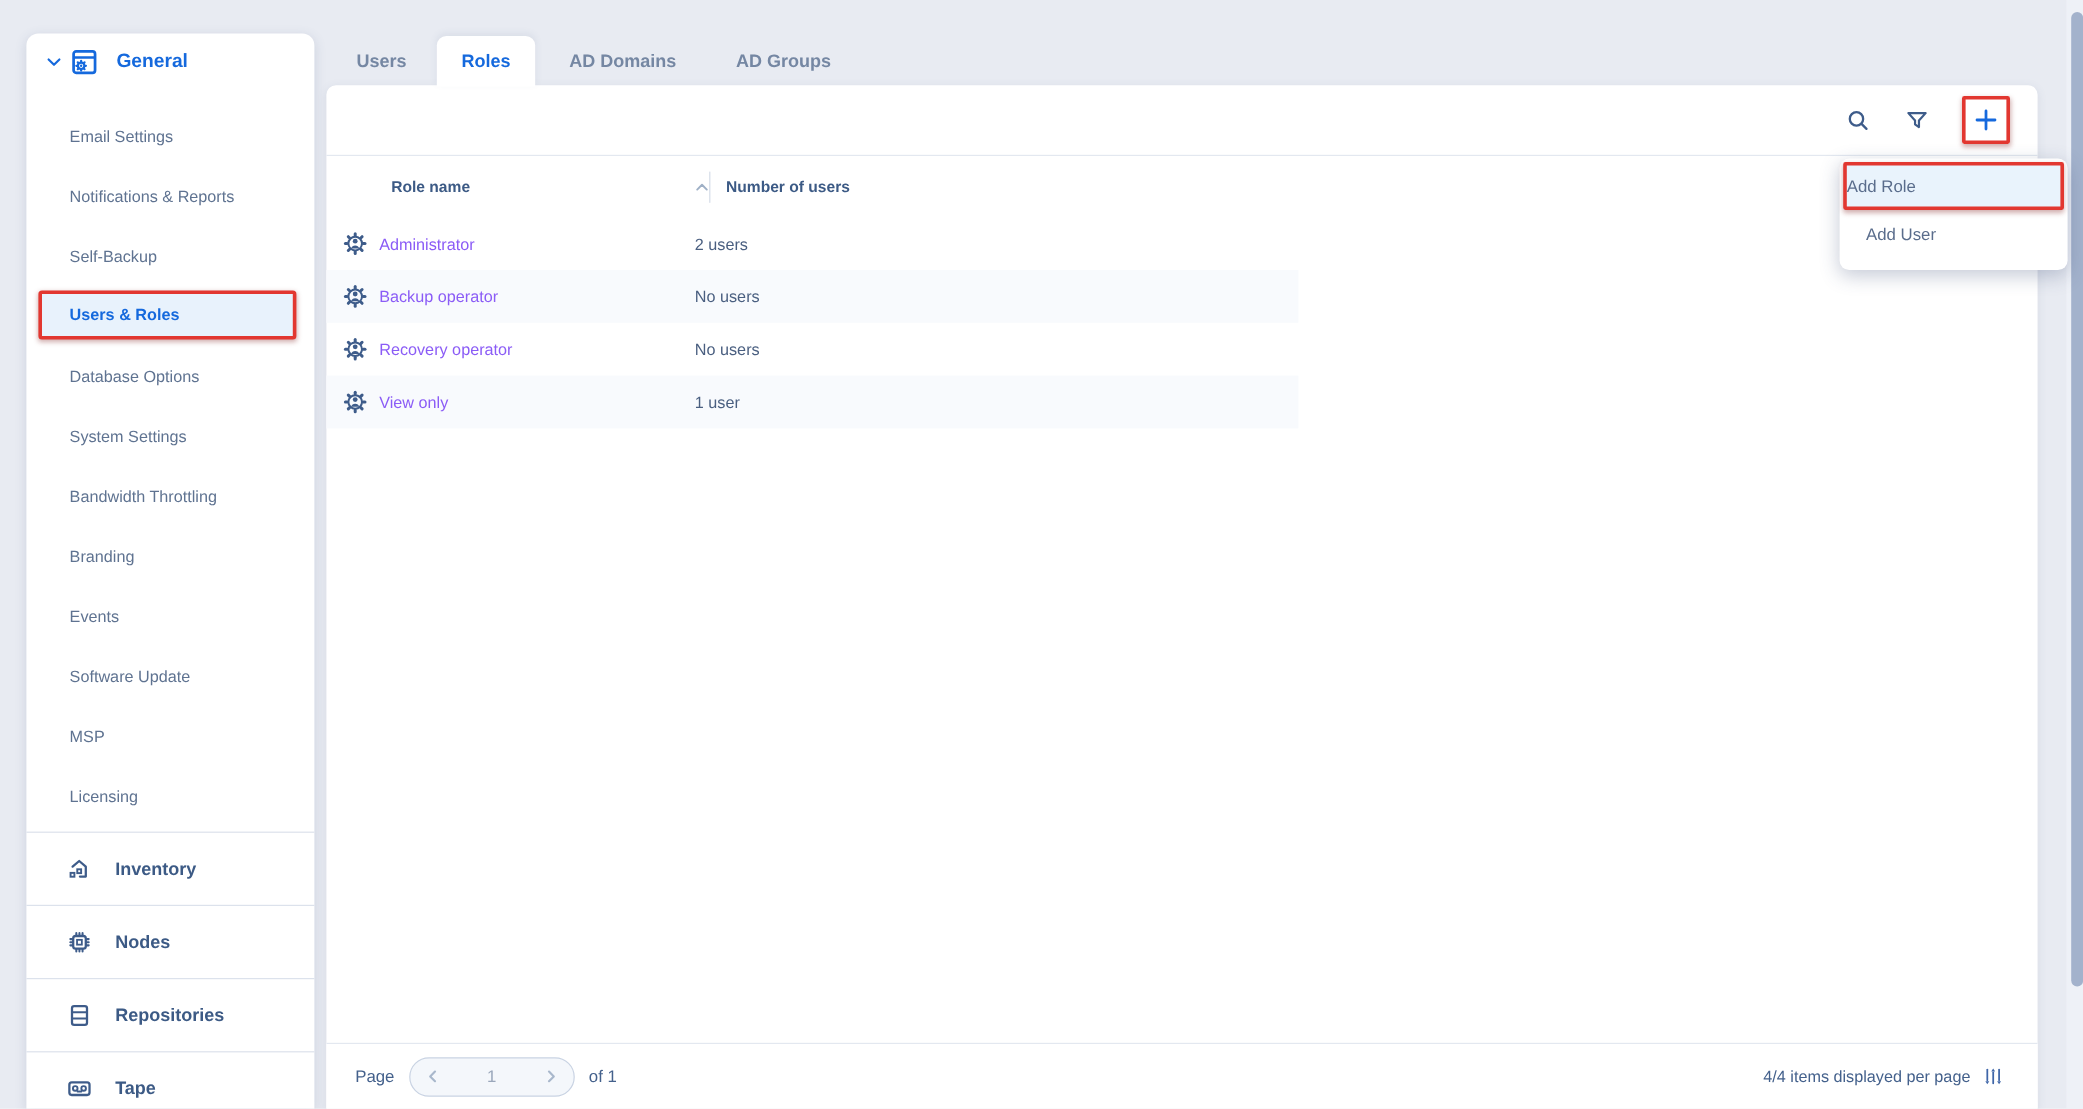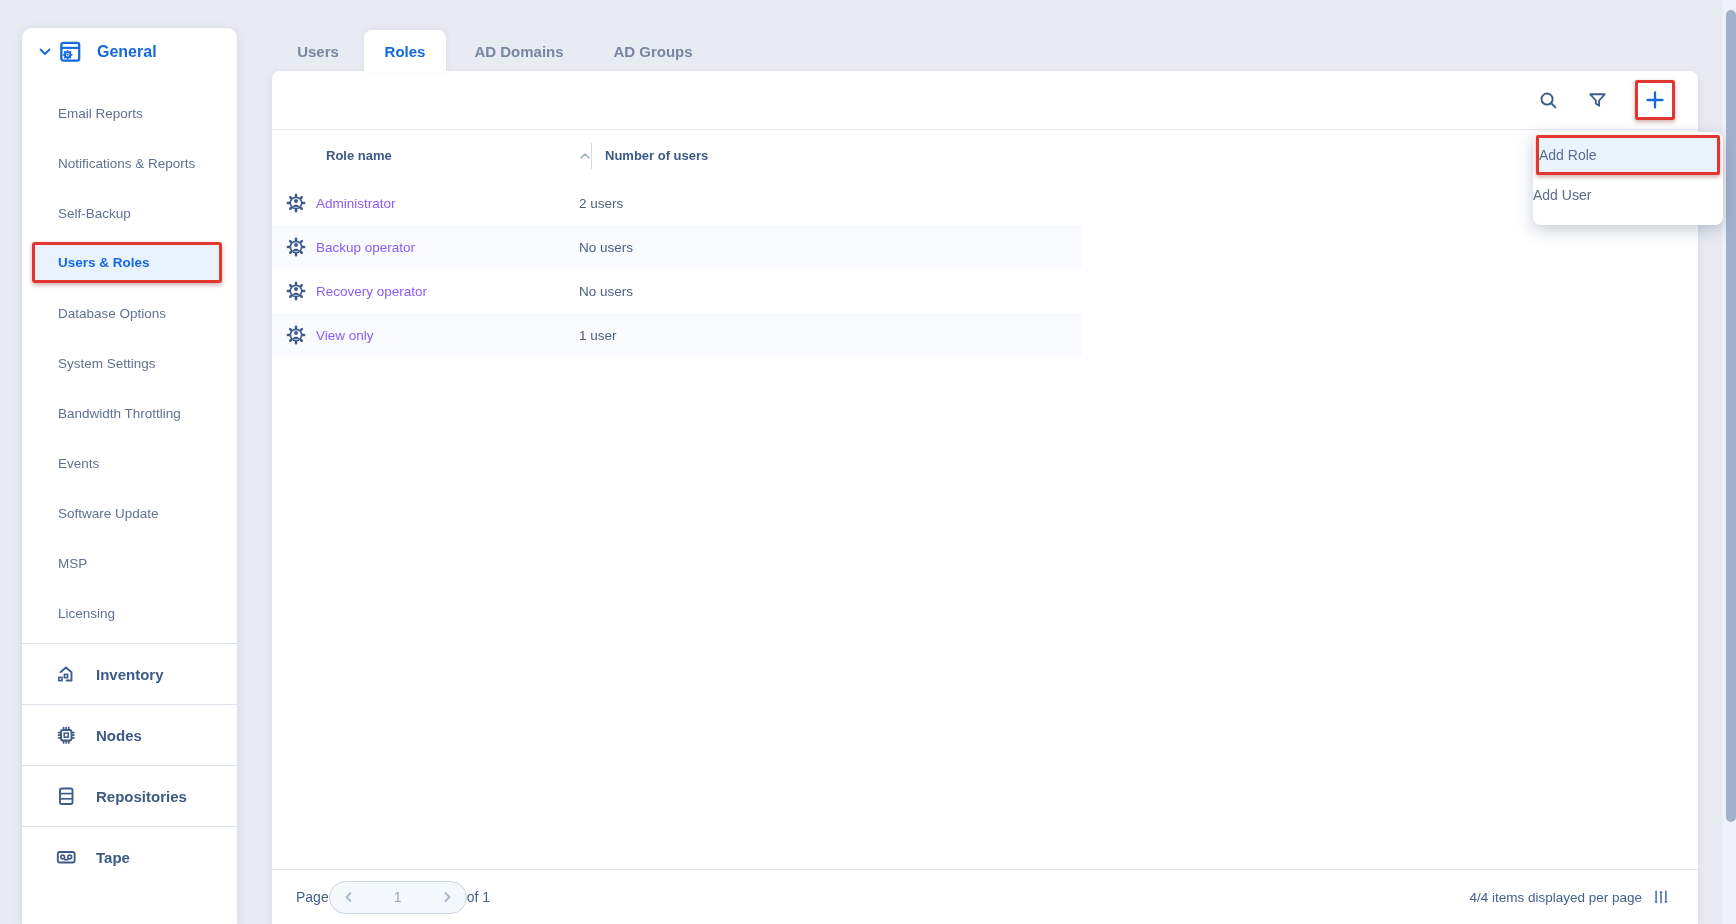--- a/index.html
+++ b/index.html
@@ -5,21 +5,21 @@
   * { margin:0; padding:0; box-sizing:border-box; }
   html,body { width:1736px; height:924px; overflow:hidden; }
   body {
     font-family:"Liberation Sans", sans-serif;
     background:#e8ebf2;
     position:relative;
     color:#44618c;
   }
   
   .sidebar {
-    position:absolute; left:22px; top:28px; width:215px; height:896px;
+    position:absolute; left:22px; top:28px; width:240px; height:896px;
     background:#ffffff; border-radius:10px 10px 0 0;
     box-shadow:0 2px 10px rgba(70,90,130,.16);
     z-index:3;
   }
   .side-header {
     height:48px; display:flex; align-items:center; padding-left:16px; cursor:pointer;
   }
   .side-header .chev { display:flex; width:14px; margin-right:5px; }
   .side-header .hicon { display:flex; width:26px; height:26px; margin-right:14px; }
   .side-header .hlabel { color:#1569dd; font-weight:bold; font-size:16px; }
@@ -90,41 +90,41 @@
   .trow .ricon { display:flex; width:20px; height:20px; margin-left:14px; }
   .trow .rname { width:249px; margin-left:10px; font-size:13.5px; color:#8b5cf6; }
   .trow .rusers { font-size:13.5px; color:#4a5f80; padding-left:14px; }
 
   
   .pagebar {
     position:absolute; left:0; bottom:0; width:100%; height:55px;
     border-top:1px solid #e3e8f0; display:flex; align-items:center;
     justify-content:space-between; padding:0 28px 0 24px; background:#fff;
   }
-  .pag-left { display:flex; align-items:center; gap:0; font-size:14px; color:#44618c; }
+  .pag-left { display:flex; align-items:center; gap:12px; font-size:14px; color:#44618c; }
   .pag-pill {
     width:138px; height:33px; border:1px solid #c9d3e3; border-radius:17px;
     background:#f4f7fb; display:flex; align-items:center; justify-content:space-between;
     padding:0 13px;
   }
   .pag-num { color:#9aa7bb; font-size:14px; }
   .pag-right { display:flex; align-items:center; gap:10px; font-size:13.5px; color:#44618c; }
 
   
   .dropdown {
     position:absolute; left:1533px; top:132px; width:190px; height:93px;
     background:#ffffff; border-radius:8px; z-index:6;
     box-shadow:0 5px 16px rgba(50,70,110,.28);
   }
   .menu-item { height:40px; display:flex; align-items:center; font-size:14px; color:#5a6d8c; cursor:pointer; }
   .menu-item.highlight {
     margin:3px 3px 0 3px; background:#e9f3fc; border:3px solid #e23730;
     border-radius:2px; box-shadow:0 2px 4px rgba(120,20,20,.35); 
   }
-  .menu-item.plain { }
+  .menu-item.plain { padding-left:22px; }
 
   
   .scroll-track {
     position:absolute; right:0; top:0; width:14px; height:924px; background:#eef1f7; z-index:5;
   }
   .scroll-thumb {
     position:absolute; right:0; top:10px; width:10px; height:812px;
     background:#a3b2cc; border-radius:5px; cursor:grab;
   }
 </style>
@@ -153,27 +153,28 @@
             <line x1="11.8" y1="16.6" x2="12.4" y2="17.2"></line>
           <line x1="12.4" y1="12" x2="11.8" y2="12.6"></line>
             <line x1="7.8" y1="16.6" x2="7.2" y2="17.2"></line>
         </g>
       </svg>
     </span>
     <span class="hlabel">General</span>
   </div>
 
   <div class="side-items">
-    <div class="side-item">Email Reports</div>
+    <div class="side-item">Email Settings</div>
     <div class="side-item">Notifications &amp; Reports</div>
     <div class="side-item">Self-Backup</div>
     <div class="side-item active">Users &amp; Roles</div>
     <div class="side-item">Database Options</div>
     <div class="side-item">System Settings</div>
     <div class="side-item">Bandwidth Throttling</div>
+    <div class="side-item">Branding</div>
     <div class="side-item">Events</div>
     <div class="side-item">Software Update</div>
     <div class="side-item">MSP</div>
     <div class="side-item">Licensing</div>
   </div>
 
   <div class="side-divider" style="margin-top:5px;"></div>
 
   <div class="side-section">
     <span class="sicon">

